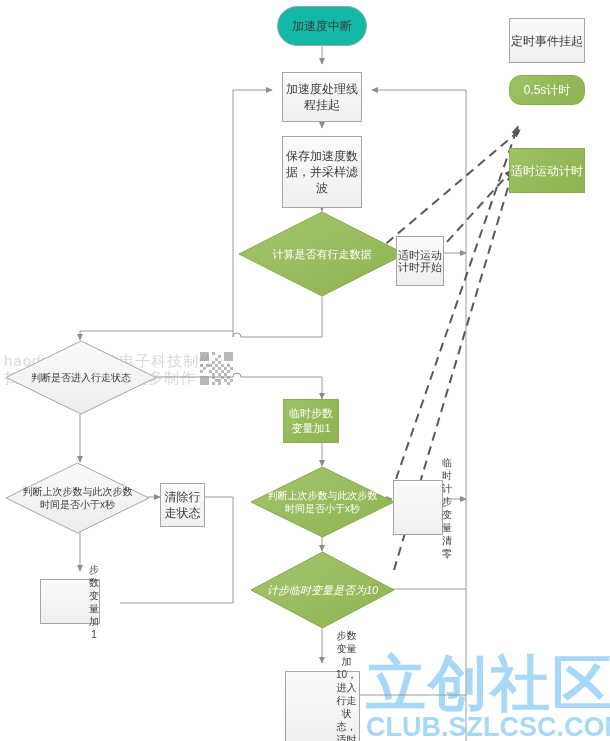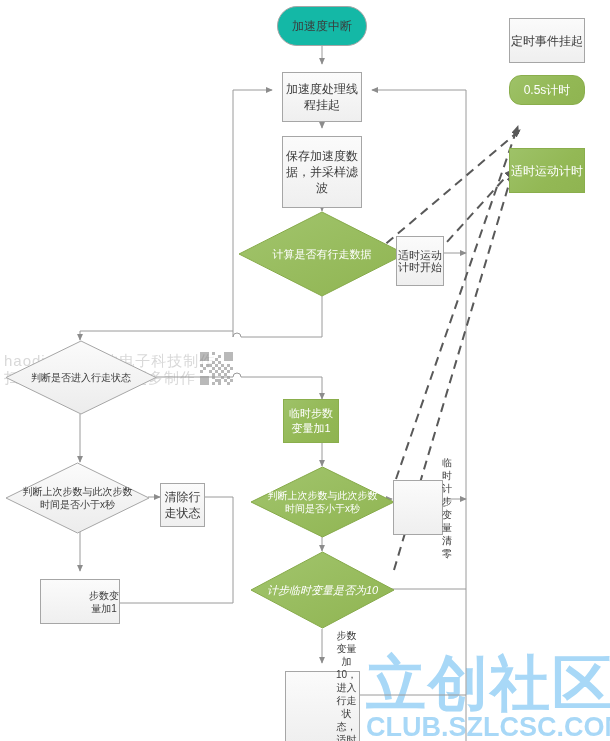--- a/index.html
+++ b/index.html
@@ -252,21 +252,21 @@
     </svg>
     <div class="lbl t10 dark" style="padding:0 16px;">
       <span>判断上次步数与此次步数时间是否小于x秒</span>
     </div>
   </div>
 
   <div class="node proc t12 dark" style="left:160px;top:475px;width:45px;height:44px;">
     <span>清除行走状态</span>
   </div>
 
-  <div class="node proc t10 dark" style="left:40px;top:571px;width:80px;height:45px;">
+  <div class="node proc t10 dark" style="left:40px;top:571px;width:60px;height:45px;">
     <span>步数变量加1</span>
   </div>
 
   <div class="node green t11" style="left:283px;top:399px;width:56px;height:44px;">
     <span>临时步数变量加1</span>
   </div>
 
   <div class="dia" style="left:250px;top:466px;width:145px;height:72px;">
     <svg class="shape" viewBox="0 0 145 72" preserveAspectRatio="none">
       <polygon points="72.5,1 144,36 72.5,71 1,36" fill="url(#gdia1)" stroke="#86aa49" stroke-width="1"></polygon>

